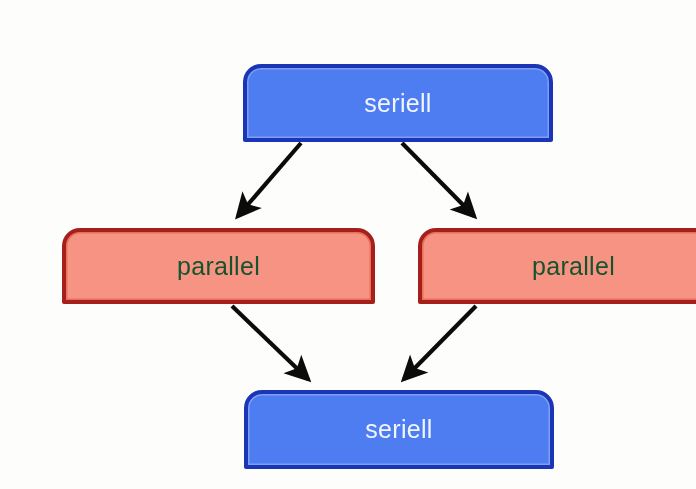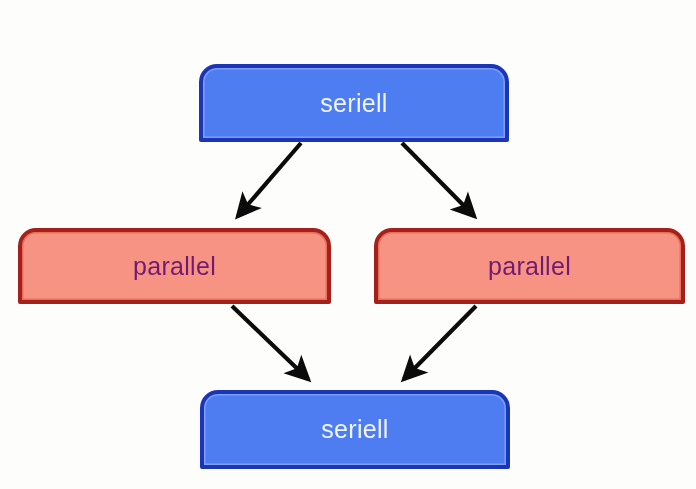--- a/index.html
+++ b/index.html
@@ -32,20 +32,21 @@
     position: absolute;
     box-sizing: border-box;
     display: flex;
     align-items: center;
     justify-content: center;
     border-style: solid;
     border-top-left-radius: 18px;
     border-top-right-radius: 18px;
     border-bottom-left-radius: 2px;
     border-bottom-right-radius: 2px;
+    margin-left: 44px;
   }
   .node-label {
     font-size: 25px;
     line-height: 1;
     letter-spacing: 0.3px;
     white-space: nowrap;
     user-select: none;
   }
   
   .node-seriell {
@@ -58,21 +59,21 @@
     color: #f2f5ff;
   }
   
   .node-parallel {
     background: #f79382;
     border-color: #a5201a;
     border-width: 4px;
     box-shadow: inset 0 0 0 1.5px #e8705c;
   }
   .node-parallel .node-label {
-    color: #701a75;
+    color: #14532d;
   }
   
   #node-seriell-top    { left: 199px; top: 64px;  width: 310px; height: 78px; }
   #node-parallel-left  { left: 18px;  top: 228px; width: 313px; height: 76px; }
   #node-parallel-right { left: 374px; top: 228px; width: 311px; height: 76px; }
   #node-seriell-bottom { left: 200px; top: 390px; width: 310px; height: 79px; }
 </style>
 </head>
 <body>
 

